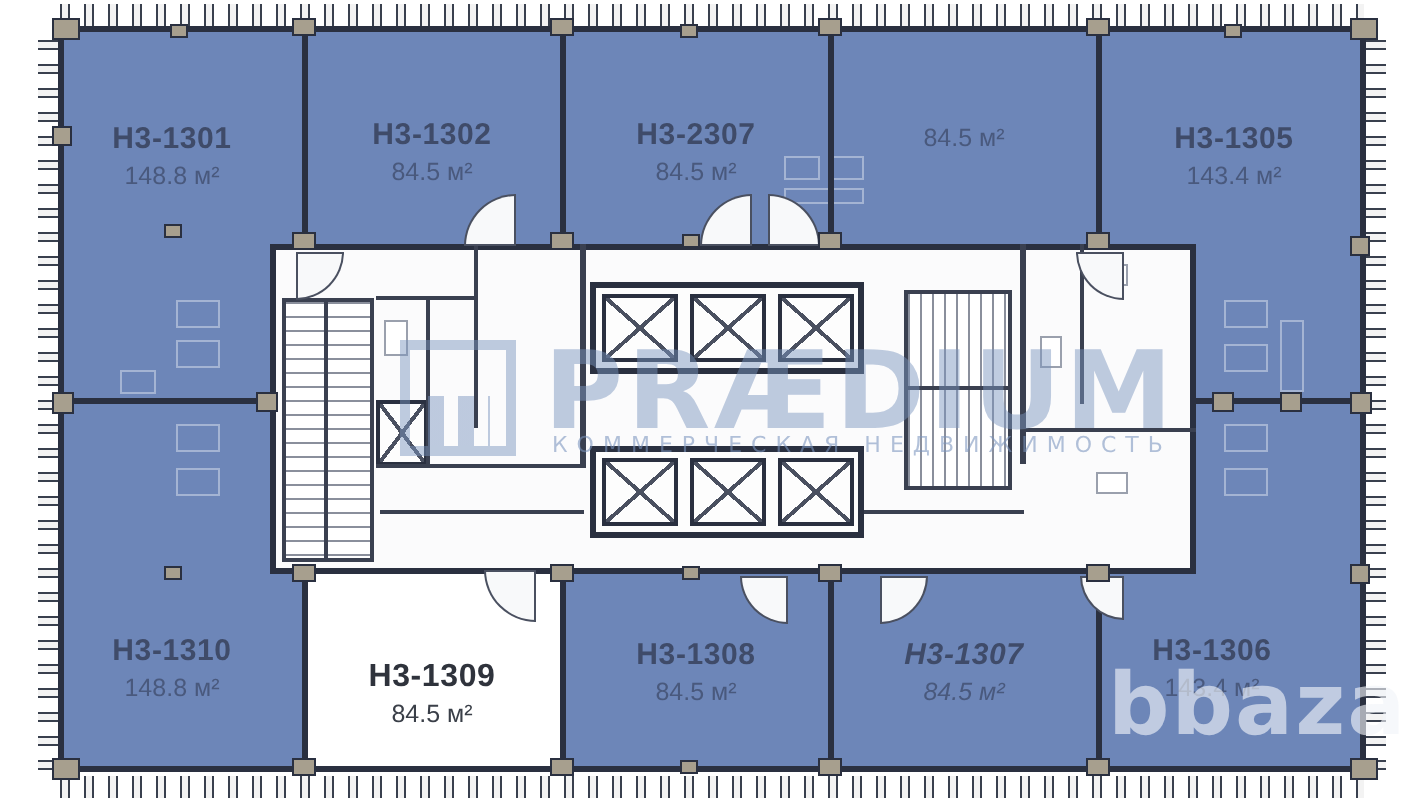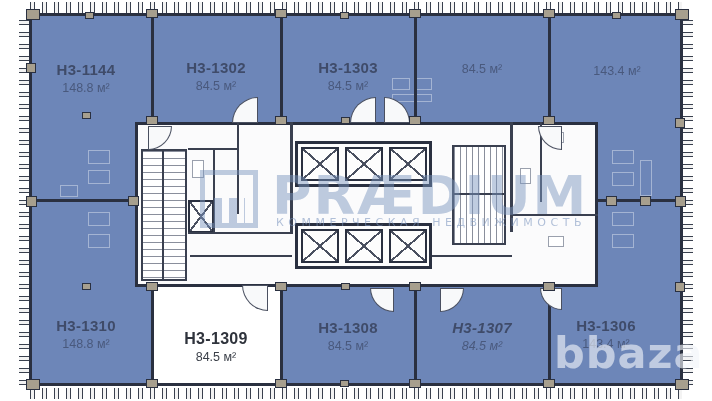--- a/index.html
+++ b/index.html
@@ -159,35 +159,36 @@
   <div class="abs col" style="left:26px;top:63px;width:10px;height:10px;"></div>
   <div class="abs col" style="left:26px;top:196px;width:11px;height:11px;"></div>
   <div class="abs col" style="left:675px;top:196px;width:11px;height:11px;"></div>
   <div class="abs col" style="left:675px;top:118px;width:10px;height:10px;"></div>
   <div class="abs col" style="left:675px;top:282px;width:10px;height:10px;"></div>
   <div class="abs col" style="left:128px;top:196px;width:11px;height:10px;"></div>
   <div class="abs col" style="left:606px;top:196px;width:11px;height:10px;"></div>
   <div class="abs col" style="left:640px;top:196px;width:11px;height:10px;"></div>
 
   <div class="abs ulabel" style="left:24px;top:62px;">
-    <div class="uid">H3-1144</div>
+    <div class="uid">H3-1301</div>
     <div class="uarea">148.8 м²</div>
   </div>
   <div class="abs ulabel" style="left:154px;top:60px;">
     <div class="uid">H3-1302</div>
     <div class="uarea">84.5 м²</div>
   </div>
   <div class="abs ulabel" style="left:286px;top:60px;">
-    <div class="uid">H3-1303</div>
+    <div class="uid">H3-2307</div>
     <div class="uarea">84.5 м²</div>
   </div>
   <div class="abs ulabel" style="left:420px;top:60px;">
     <div class="uarea">84.5 м²</div>
   </div>
   <div class="abs ulabel" style="left:555px;top:62px;">
+    <div class="uid">H3-1305</div>
     <div class="uarea">143.4 м²</div>
   </div>
   <div class="abs ulabel" style="left:544px;top:318px;">
     <div class="uid">H3-1306</div>
     <div class="uarea">143.4 м²</div>
   </div>
   <div class="abs ulabel" style="left:420px;top:320px;font-style:italic;">
     <div class="uid">H3-1307</div>
     <div class="uarea">84.5 м²</div>
   </div>

